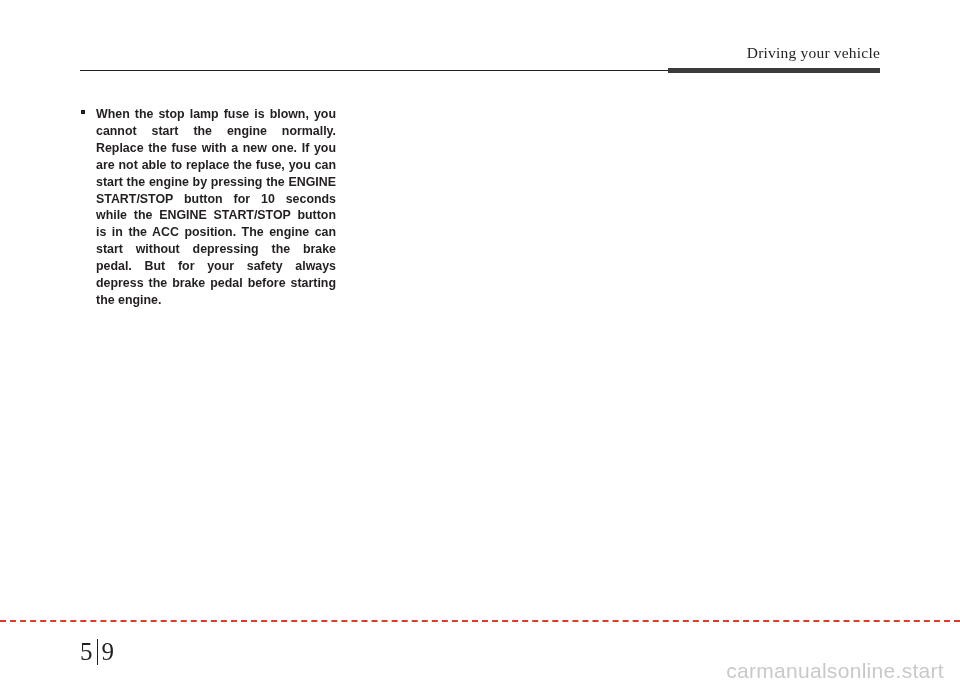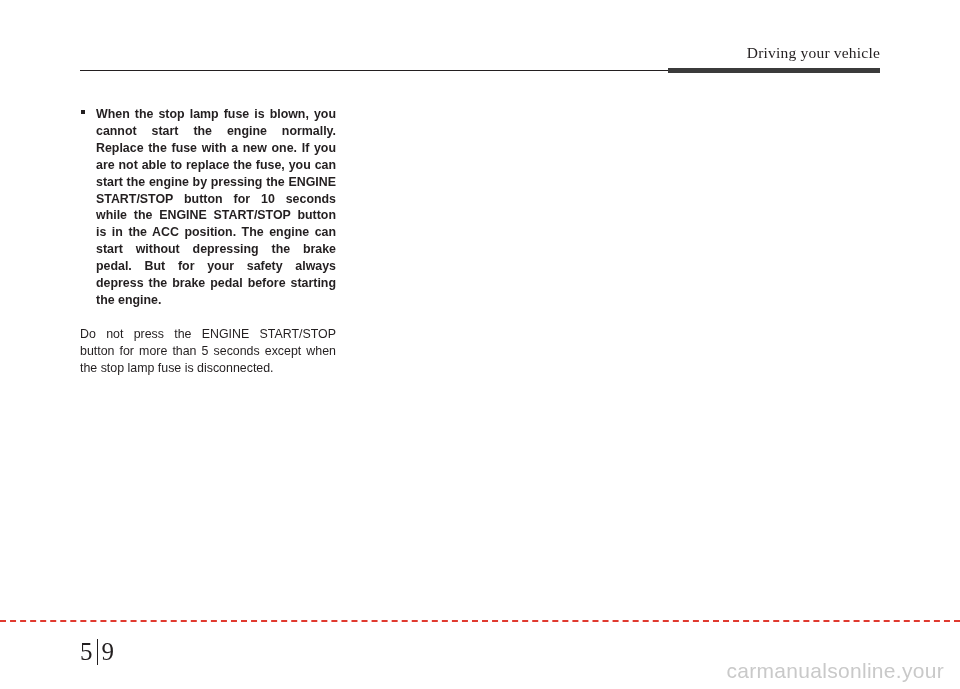--- a/index.html
+++ b/index.html
@@ -146,27 +146,24 @@
 
 <div class="content">
 
   <div class="bullet-block">
     <span class="bullet-mark"></span>
     <p class="body-text">When the stop lamp fuse is blown, you cannot start the engine normally. Replace the fuse with a new one. If you are not able to replace the fuse, you can start the engine by pressing the ENGINE START/STOP button for 10 seconds while the ENGINE START/STOP button is in the ACC position. The engine can start without depressing the brake pedal. But for your safety always depress the brake pedal before starting the engine.</p>
   </div>
 
   <div class="para-gap"></div>
 
-  <div class="plain-block">
-    <p class="body-text">Do not press the ENGINE START/STOP button for more than 5 seconds except when the stop lamp fuse is disconnected.</p>
-  </div>
 
 </div>
 
 <div class="footer-rule"></div>
 
 <div class="footer-page">
   <span class="footer-chapter">5</span>
   <span class="footer-sep"></span>
   <span class="footer-num">9</span>
 </div>
 
-<div class="watermark">carmanualsonline.your</div>
+<div class="watermark">carmanualsonline.start</div>
 
 </body></html>

